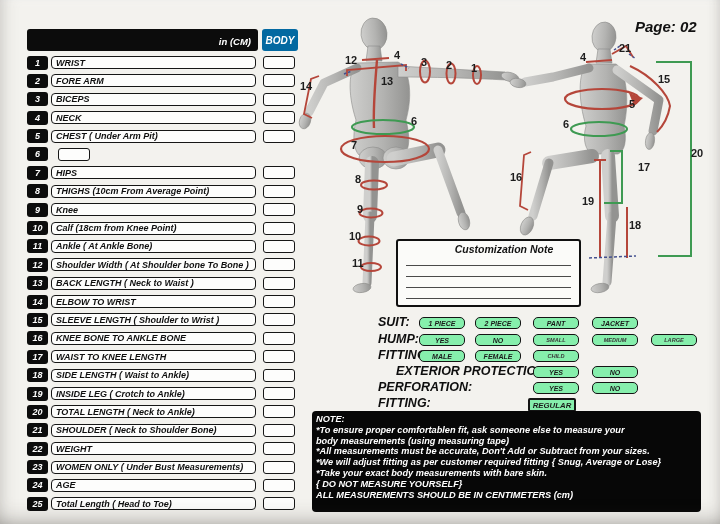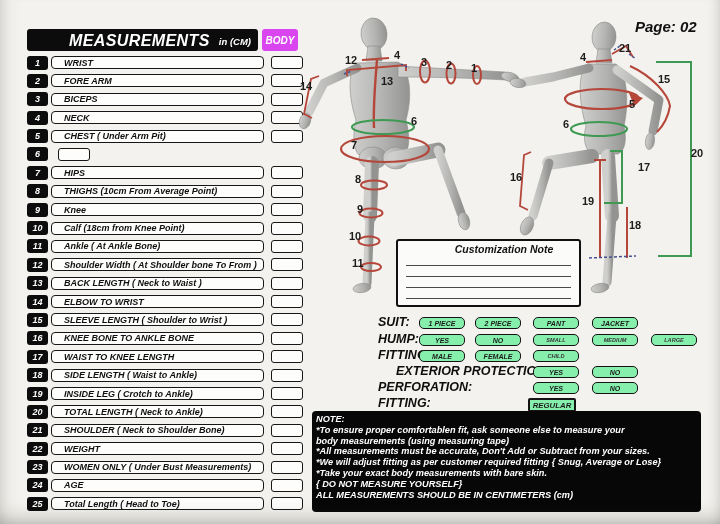--- a/index.html
+++ b/index.html
@@ -7,29 +7,29 @@
         font-family:"Liberation Sans",sans-serif;overflow:hidden;}
   .page::after{content:"";position:absolute;inset:0;pointer-events:none;
         box-shadow:inset 0 -14px 22px -14px rgba(60,55,50,.45), inset 14px 0 20px -16px rgba(60,55,50,.25),
                    inset -10px 0 16px -14px rgba(60,55,50,.3), inset 0 10px 16px -14px rgba(255,255,255,.8);}
 
   
   .hdr-bar{position:absolute;left:27px;top:29px;width:231px;height:22px;background:#0c0c0c;
            border-radius:3px;color:#fff;font-style:italic;font-weight:bold;}
   .hdr-title{position:absolute;left:42px;top:3px;font-size:16px;letter-spacing:.4px;}
   .hdr-unit{position:absolute;right:7px;top:7px;font-size:9.5px;}
-  .hdr-body{position:absolute;left:262px;top:29px;width:36px;height:22px;background:#d946ef;border-radius:3px;
+  .hdr-body{position:absolute;left:262px;top:29px;width:36px;height:22px;background:#0369a1;border-radius:3px;
             color:#fff;font-style:italic;font-weight:bold;font-size:10px;display:flex;align-items:center;justify-content:center;}
   .rows{position:absolute;left:27px;top:55px;}
   .row{display:flex;align-items:center;height:15px;margin-bottom:3.4px;}
   .row-num{width:21px;height:14px;background:#0c0c0c;border-radius:3px;color:#fff;
            font-style:italic;font-weight:bold;font-size:9px;display:flex;align-items:center;justify-content:center;margin-right:3px;}
   .row-label{width:199px;height:11px;background:#fdfdfc;border:1.6px solid #161616;border-radius:4px;
              font-style:italic;font-weight:bold;font-size:9px;color:#101010;display:flex;align-items:center;
-             padding-left:12px;white-space:nowrap;overflow:hidden;}
+             padding-left:4px;white-space:nowrap;overflow:hidden;}
   .row-value{width:30px;height:11px;background:#fdfdfc;border:1.6px solid #161616;border-radius:3px;margin-left:7px;}
 
   .page-label{position:absolute;left:635px;top:18px;font-size:15px;font-weight:bold;font-style:italic;color:#111;}
 
   
   .fig-svg{position:absolute;left:290px;top:8px;}
   .fig-num{position:absolute;font-weight:bold;font-size:11px;color:#1d1d1d;line-height:11px;}
 
   
   .custom-note{position:absolute;left:396px;top:239px;width:181px;height:64px;background:#fbfbf9;
@@ -49,21 +49,20 @@
   .note-box{position:absolute;left:312px;top:411px;width:389px;height:101px;background:#070707;border-radius:4px;
             color:#fff;box-sizing:border-box;padding:3px 4px;}
   .note-line{font-style:italic;font-weight:bold;font-size:9.2px;line-height:10.8px;white-space:nowrap;}
 </style>
 </head>
 <body>
 
 <div class="page">
 
   <div class="hdr-bar">
-    <span class="hdr-title">MEASUREMENTS</span>
     <span class="hdr-unit">in (CM)</span>
   </div>
   <div class="hdr-body">BODY</div>
 
   <div class="rows" id="rows">
     <div class="row">
       <div class="row-num">1</div>
       <div class="row-label">WRIST</div>
       <div class="row-value"></div>
     </div>
@@ -122,21 +121,21 @@
     </div>
 
     <div class="row">
       <div class="row-num">11</div>
       <div class="row-label">Ankle ( At Ankle Bone)</div>
       <div class="row-value"></div>
     </div>
 
     <div class="row">
       <div class="row-num">12</div>
-      <div class="row-label">Shoulder Width ( At Shoulder bone To From )</div>
+      <div class="row-label">Shoulder Width ( At Shoulder bone To Bone )</div>
       <div class="row-value"></div>
     </div>
 
     <div class="row">
       <div class="row-num">13</div>
       <div class="row-label">BACK LENGTH ( Neck to Waist )</div>
       <div class="row-value"></div>
     </div>
 
     <div class="row">

